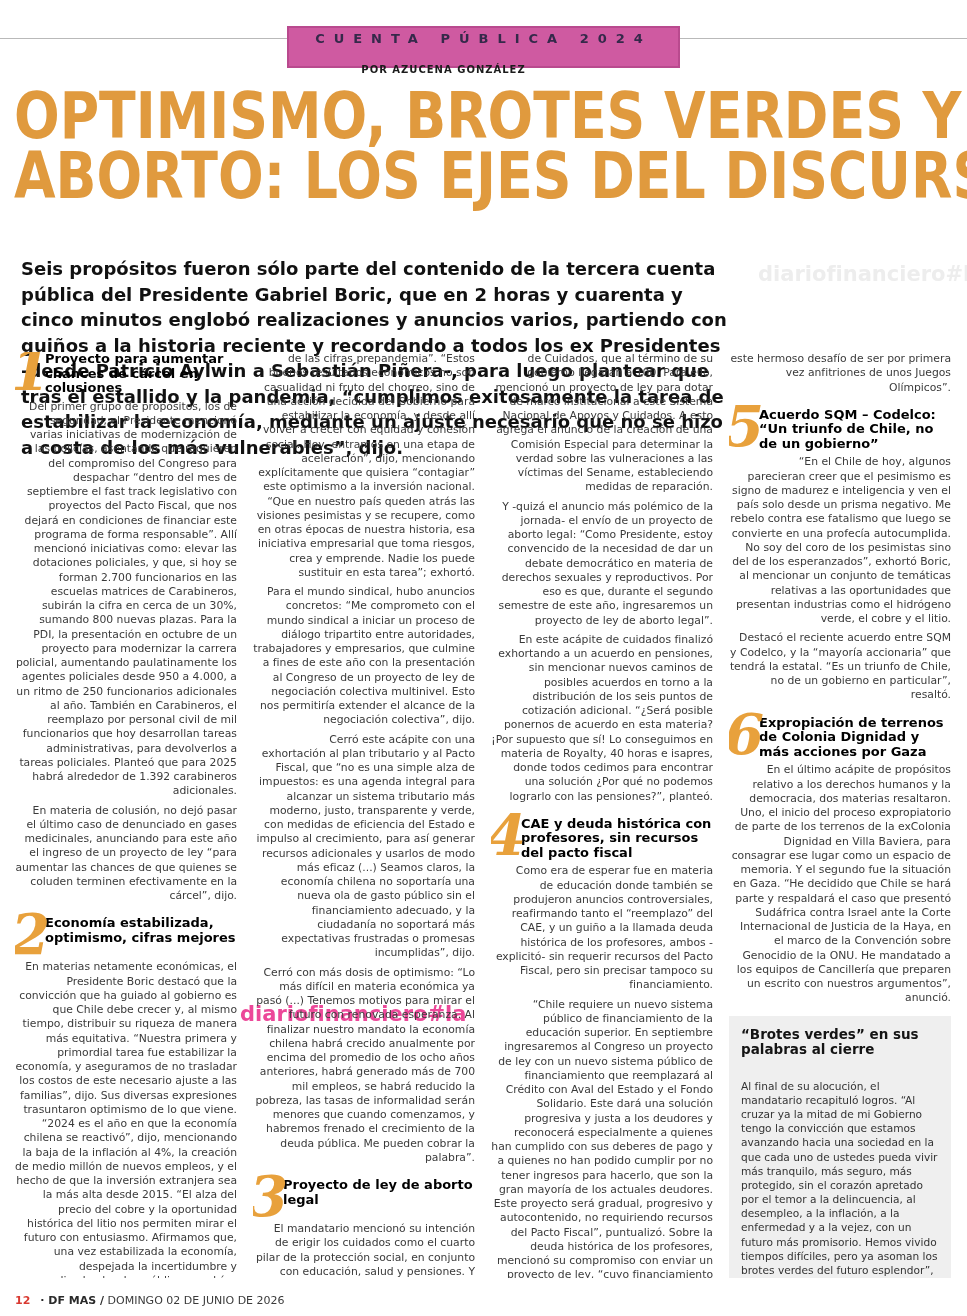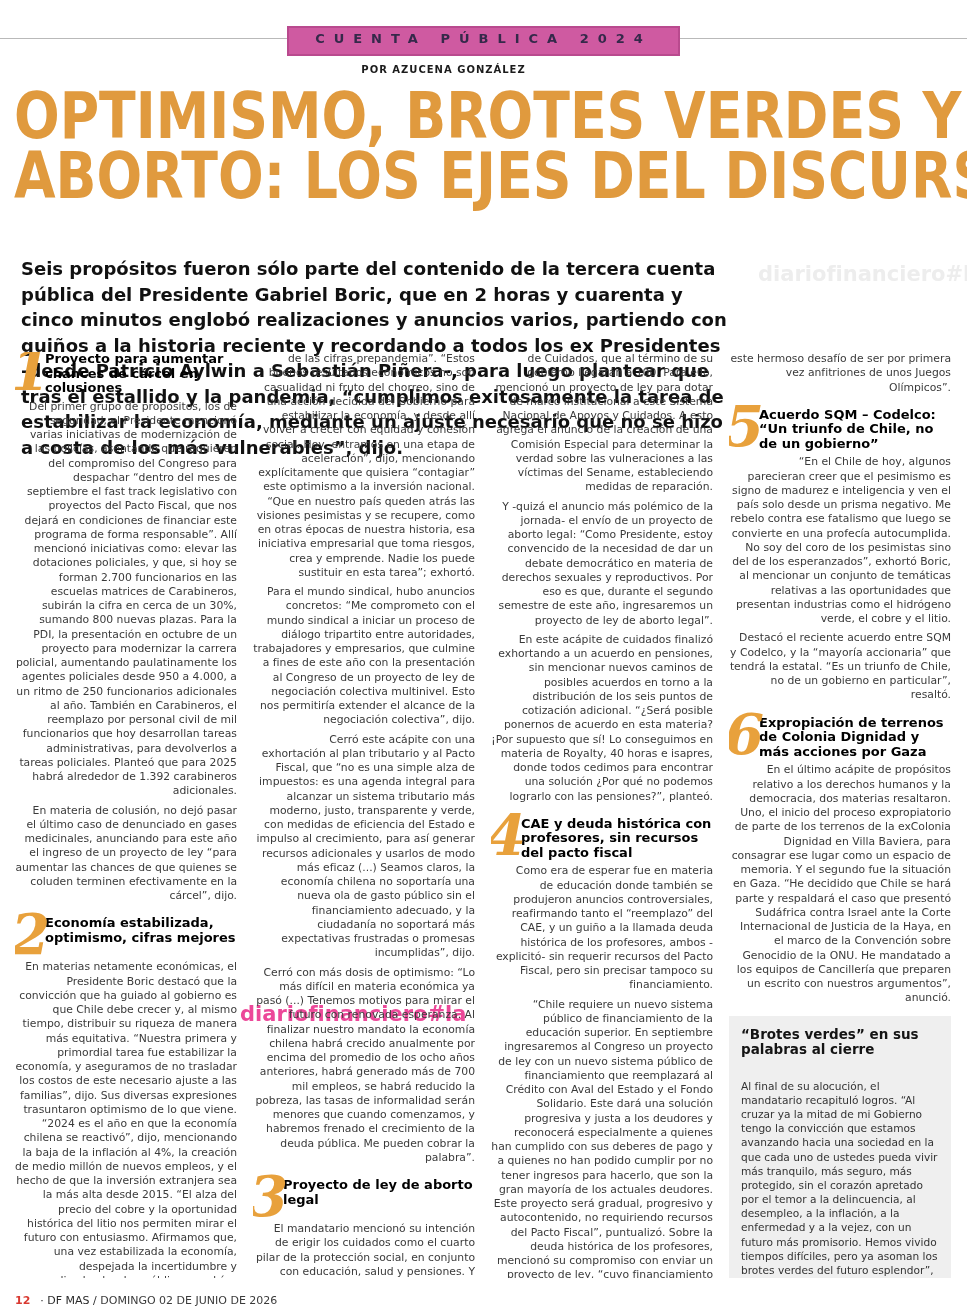--- a/index.html
+++ b/index.html
@@ -7,21 +7,21 @@
     width:967px;height:1316px;position:relative;overflow:hidden;
     background:#ffffff;
     font-family:"DejaVu Sans","Liberation Sans",sans-serif;
     color:#2e2e2e;
   }
   
   .topbar{position:absolute;top:26px;left:0;width:967px;height:24px;text-align:center;}
   .topbar .rule{position:absolute;top:12px;left:0;width:100%;height:1px;background:#b9b9b9;}
   .badge{
     position:relative;display:inline-block;background:#cf5aa1;border:2px solid #b94a8e;
-    padding:3px 26px 8px 26px;font-size:13px;font-weight:bold;letter-spacing:9px;
+    padding:3px 26px 20px 26px;font-size:13px;font-weight:bold;letter-spacing:9px;
     color:#35294a;white-space:nowrap;
   }
   .byline{position:absolute;top:64px;left:0;width:887px;text-align:center;
     font-size:10px;font-weight:bold;letter-spacing:1px;color:#1c1c1c;}
   
   .headline{position:absolute;top:86px;left:14px;width:1140px;
     transform:scaleX(0.84);transform-origin:left top;
     color:#e09a3e;font-weight:bold;font-size:64px;line-height:0.94;letter-spacing:0px;}
   .headline .hl{white-space:nowrap;}
   
@@ -47,21 +47,21 @@
     font-size:56px;line-height:1;color:#e8a13c;
   }
   .section .title{display:block;font-size:13px;font-weight:bold;line-height:1.12;color:#000000;}
   
   .graybox{margin-top:10px;background:#efefef;padding:11px 12px 14px 12px;}
   .box-title{font-size:13.5px;font-weight:bold;line-height:1.15;color:#141414;margin-bottom:21px;}
   .graybox p{margin:0;font-size:10.6px;line-height:1.34;color:#333;}
   
   .footer{position:absolute;left:15px;bottom:9px;width:937px;font-size:11px;color:#2a2a2a;}
   .footer .pn{color:#d93a32;font-weight:bold;margin-right:10px;}
-  .footer .brand{font-weight:normal;}
+  .footer .brand{font-weight:bold;}
   .footer .date{font-weight:normal;color:#3a3a3a;}
 </style>
 </head>
 <body>
 
 <div class="topbar">
   <div class="rule"></div>
   <span class="badge">CUENTA PÚBLICA 2024</span>
 </div>
 <div class="byline">POR AZUCENA GONZÁLEZ</div>

